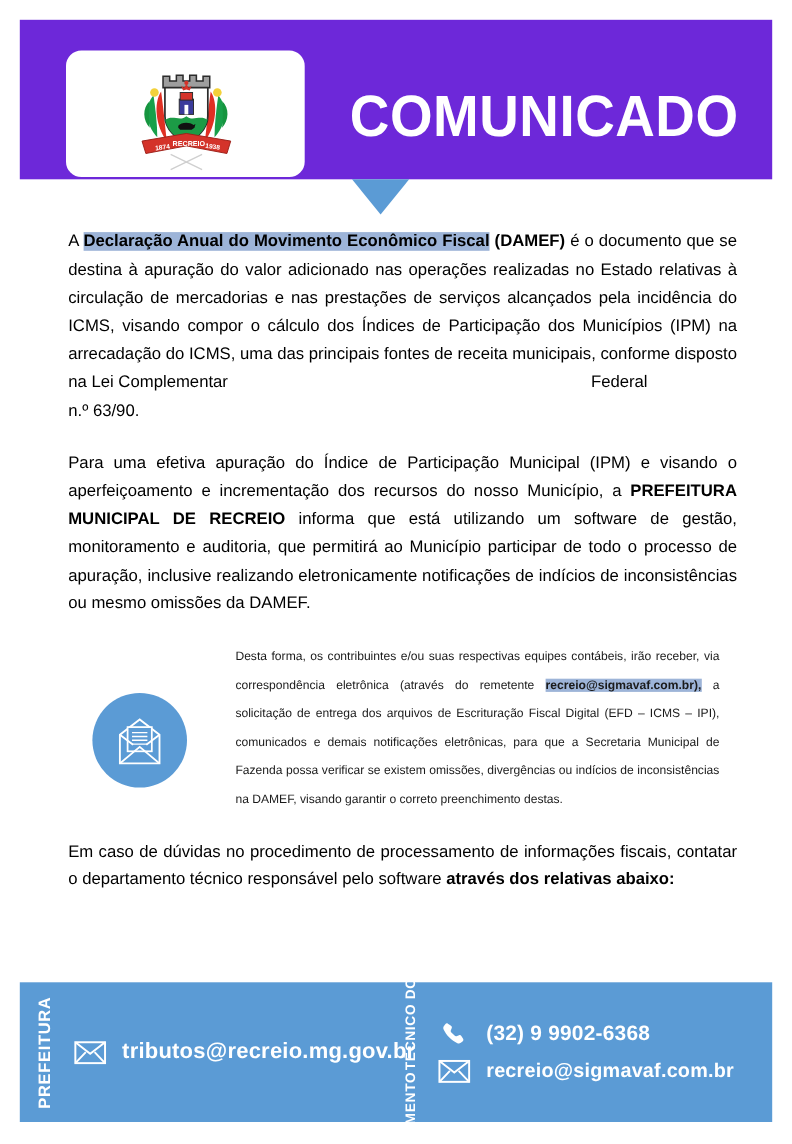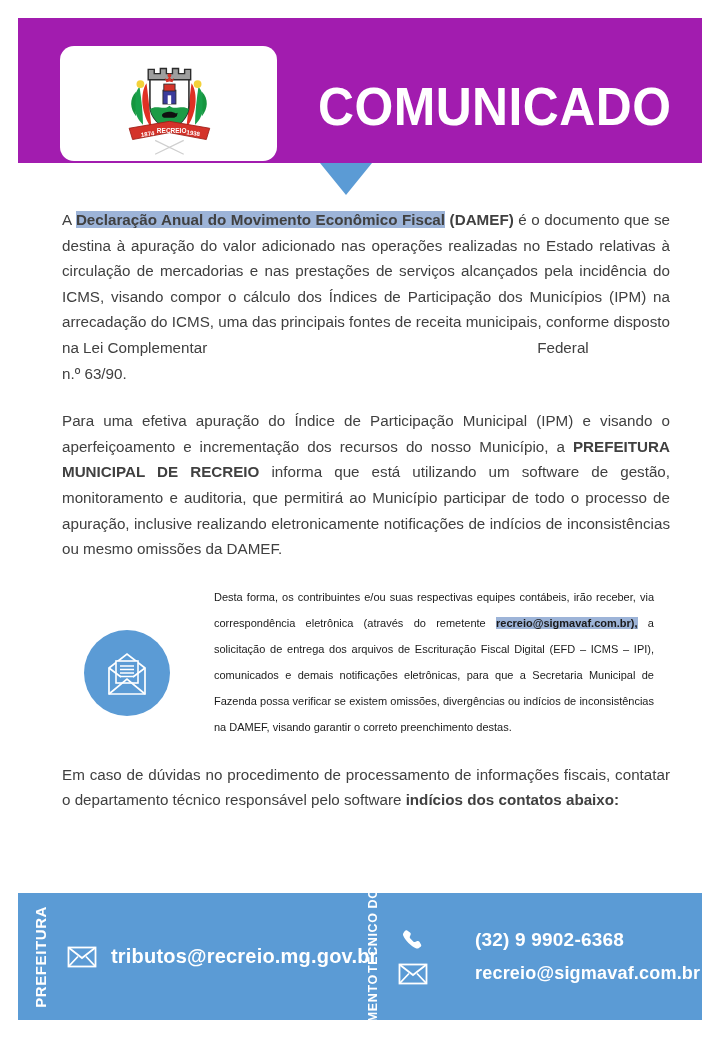--- a/index.html
+++ b/index.html
@@ -16,21 +16,21 @@
     color: #1a1a1a;
   }
 
   
   .header-band {
     position: absolute;
     left: 18px;
     top: 18px;
     width: 684px;
     height: 145px;
-    background: #a21caf;
+    background: #6d28d9;
   }
   .logo-card {
     position: absolute;
     left: 42px;
     top: 28px;
     width: 217px;
     height: 115px;
     background: #ffffff;
     border-radius: 14px;
     display: flex;
@@ -74,21 +74,21 @@
     position: absolute;
     left: 62px;
     top: 207px;
     width: 608px;
   }
   p.para {
     margin: 0 0 22px 0;
     text-align: justify;
     font-size: 15.2px;
     line-height: 25.6px;
-    color: #404040;
+    color: #000000;
     font-family: "Liberation Sans", sans-serif;
   }
   p.para:last-child { margin-bottom: 0; }
   .hl {
     background: #9DB4D8;
   }
   .b { font-weight: bold; }
   .spacer-wide { display: inline-block; width: 330px; }
 
   
@@ -161,21 +161,21 @@
     margin-left: 16px;
     display: flex;
     flex-direction: column;
     justify-content: center;
   }
   .contact-row {
     display: flex;
     align-items: center;
     height: 38px;
   }
-  .contact-row.tight { height: 34px; gap: 33px; }
+  .contact-row.tight { height: 34px; }
   .ic {
     width: 34px;
     min-width: 34px;
     display: flex;
     align-items: center;
     justify-content: center;
     color: #ffffff;
   }
   .ic svg { display: block; }
   .ctext {
@@ -245,21 +245,21 @@
         <path d="M8 44 L8 18 L26 4 L44 18 L44 44 Z"></path>
         <rect x="15" y="11" width="22" height="22" fill="#5B9BD5" stroke="#ffffff" stroke-width="1.6"></rect>
         <path d="M19 16 H33 M19 19.5 H33 M19 23 H33 M19 26.5 H33" stroke-width="1.3"></path>
         <path d="M8 44 L26 29 L44 44"></path>
         <path d="M8 18 L20 27 M44 18 L32 27"></path>
       </svg>
     </div>
     <p class="para-indent"><span>Desta forma, os contribuintes e/ou suas respectivas equipes contábeis, irão receber, via correspondência eletrônica (através do remetente </span><span class="hl b">recreio@sigmavaf.com.br),</span><span> a solicitação de entrega dos arquivos de Escrituração Fiscal Digital (EFD – ICMS – IPI), comunicados e demais notificações eletrônicas, para que a Secretaria Municipal de Fazenda possa verificar se existem omissões, divergências ou indícios de inconsistências  na DAMEF, visando garantir o correto preenchimento destas.</span></p>
   </div>
 
-  <p class="para"><span>Em caso de dúvidas no procedimento de processamento de informações fiscais, contatar o departamento técnico responsável pelo software </span><span class="b">indícios dos contatos abaixo</span><span class="b">:</span></p>
+  <p class="para"><span>Em caso de dúvidas no procedimento de processamento de informações fiscais, contatar o departamento técnico responsável pelo software </span><span class="b">através dos relativas abaixo</span><span class="b">:</span></p>
 
 </div>
 
 <div class="footer-band">
 
   <div class="footer-col col-left">
     <div class="vlabel">PREFEITURA</div>
     <div class="contact-list">
 
 

